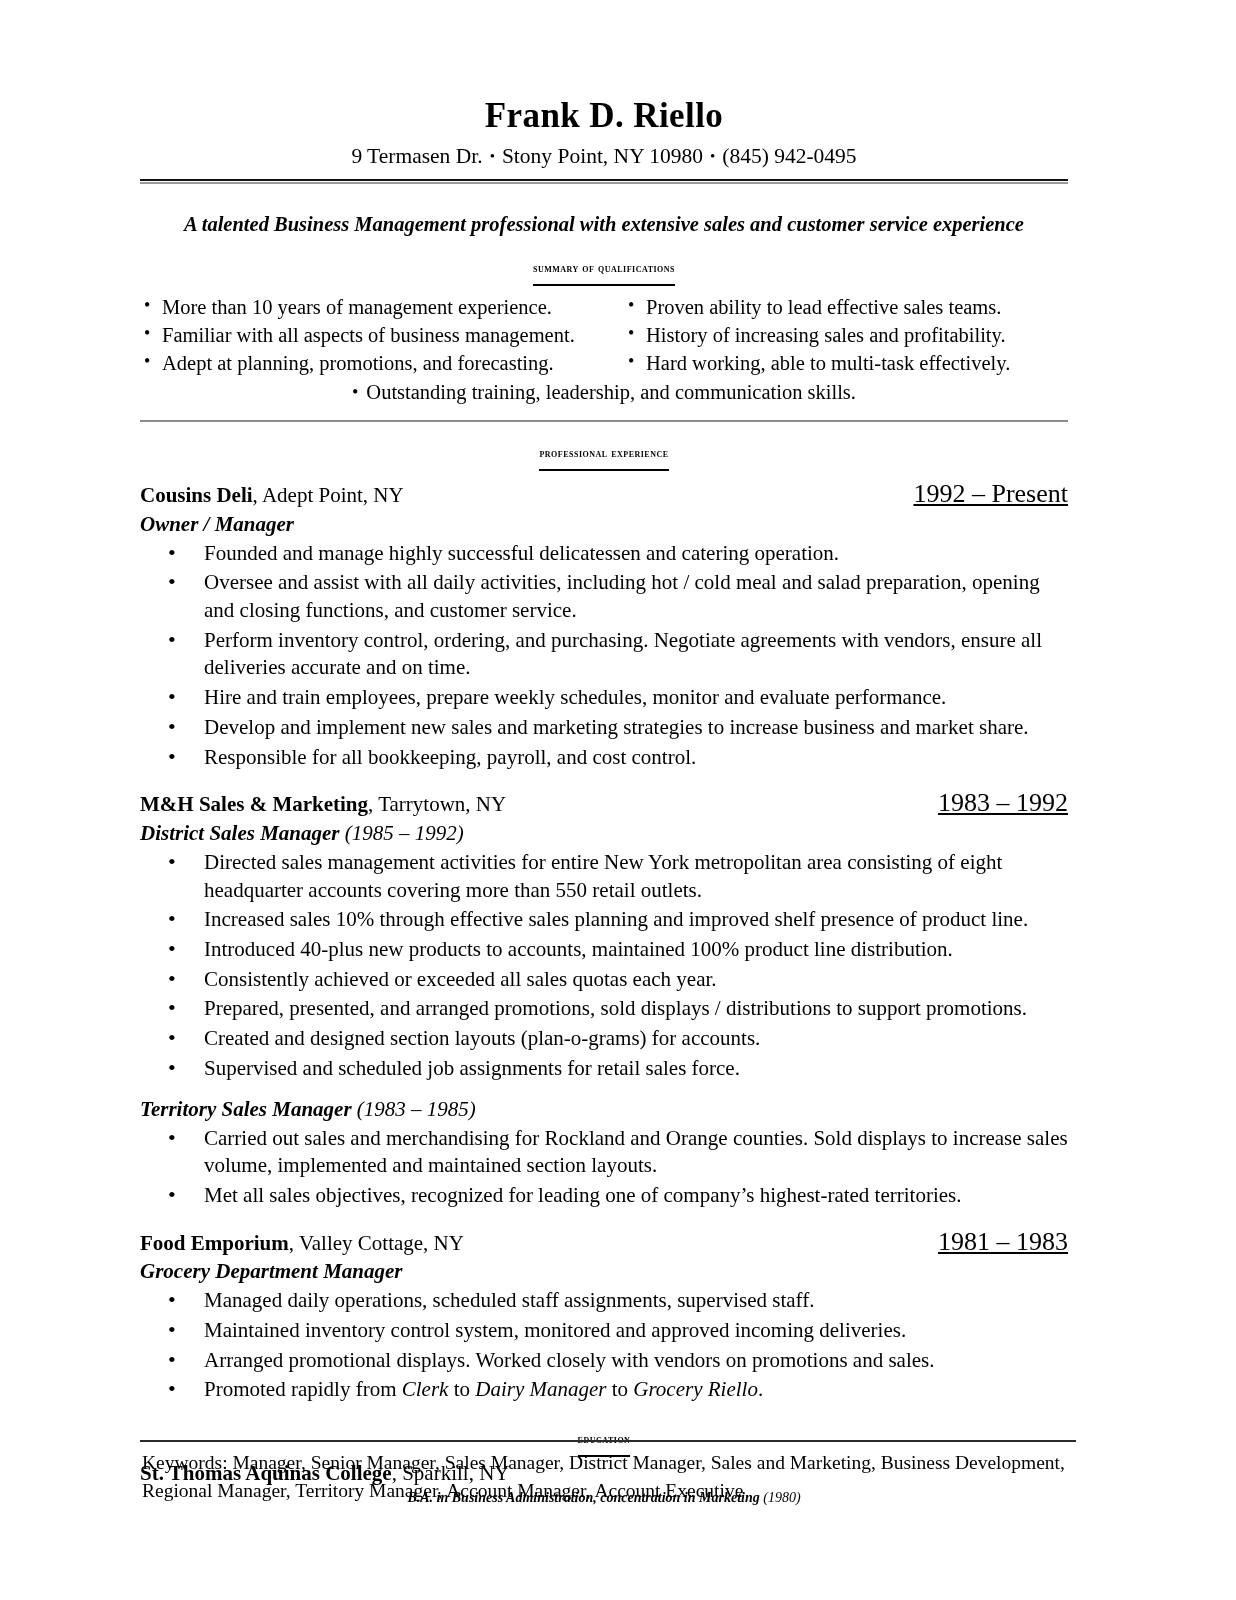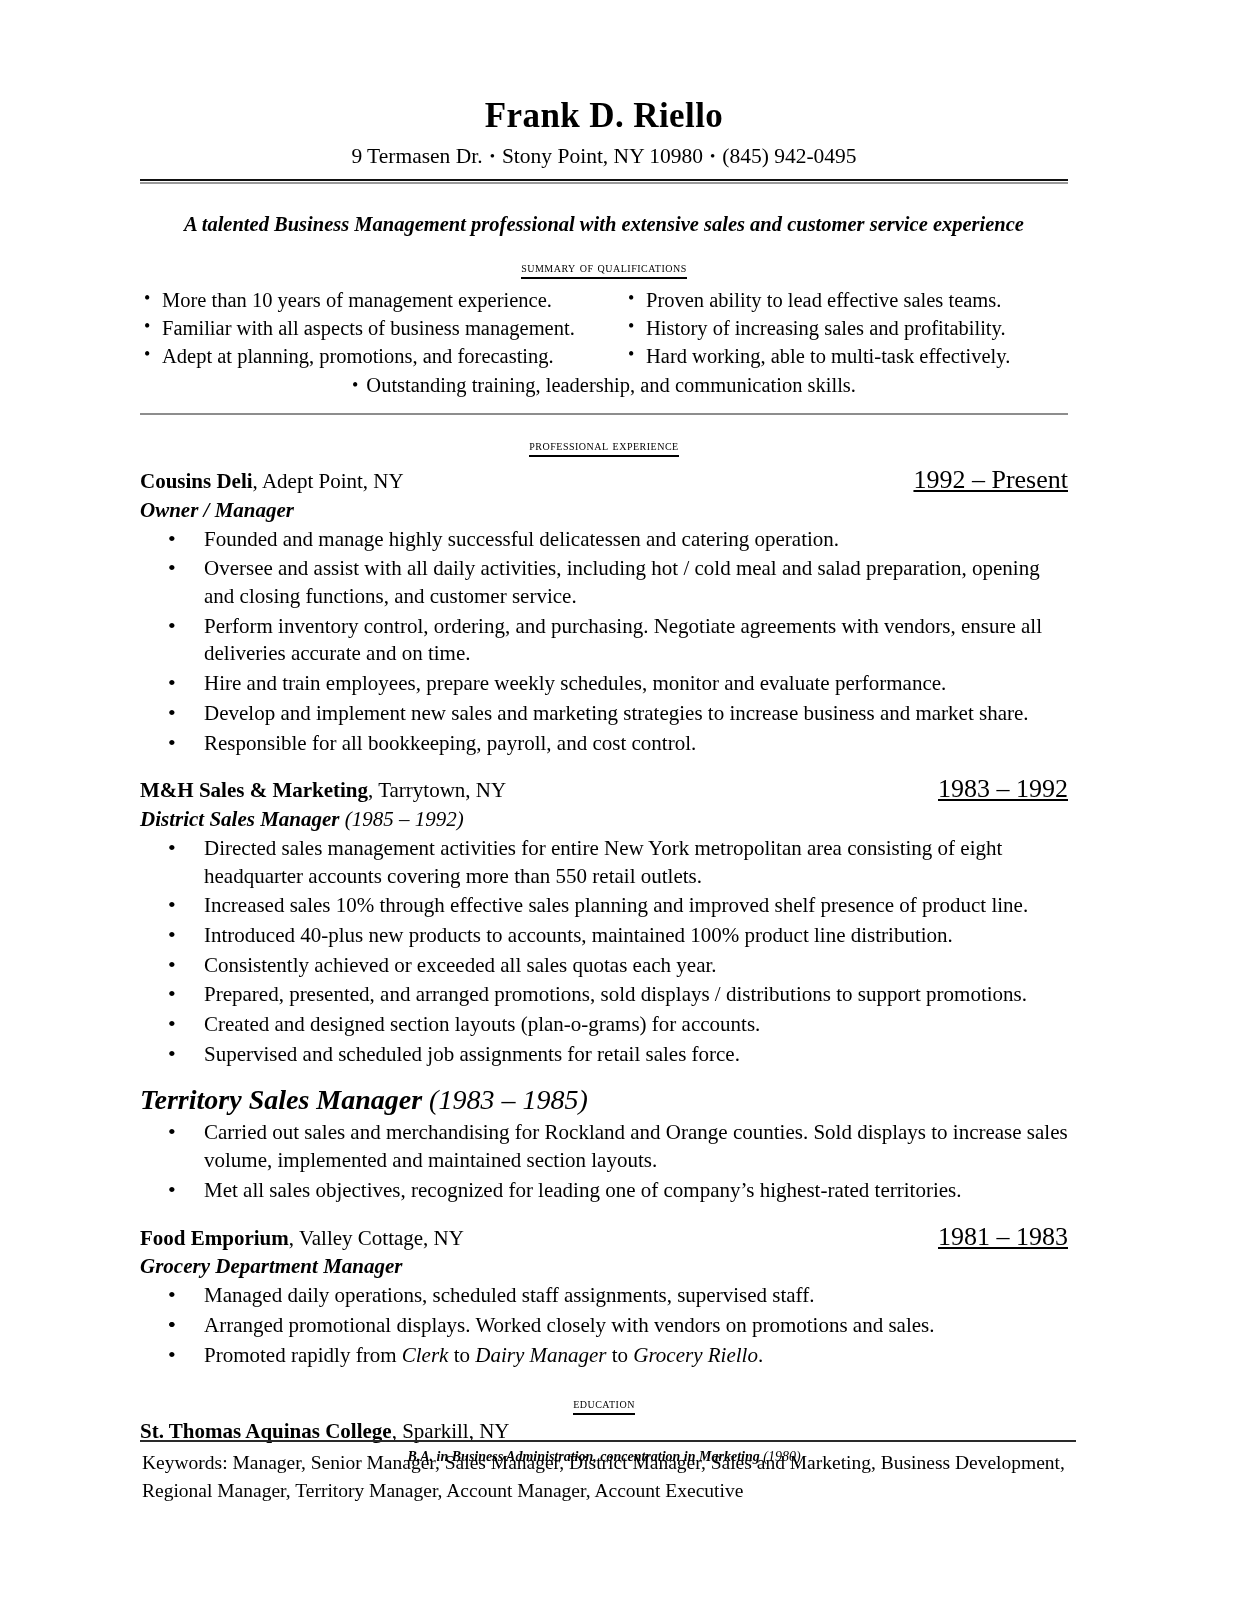--- a/index.html
+++ b/index.html
@@ -75,27 +75,27 @@
     line-height: 1.2;
     white-space: nowrap;
   }
 
   
   .section-head {
     text-align: center;
     margin-top: 21px;
   }
   .section-head span {
-    font-size: 14px;
-    font-weight: normal;
+    font-size: 12px;
+    font-weight: bold;
     font-variant: small-caps;
     text-transform: lowercase;
     letter-spacing: 0.5px;
     border-bottom: 2px solid #000;
-    padding-bottom: 1px;
+    padding-bottom: 8px;
     display: inline-block;
   }
 
   
   .summary {
     margin-top: 7px;
     position: relative;
   }
   .sum-cols {
     display: flex;
@@ -156,21 +156,21 @@
     font-size: 21px;
     font-weight: bold;
     font-style: italic;
     line-height: 1.28;
   }
   .job-title .years {
     font-weight: normal;
     font-style: italic;
   }
   .sub-title {
-    font-size: 28px;
+    font-size: 21px;
     font-weight: bold;
     font-style: italic;
     line-height: 1.28;
     margin-top: 13px;
   }
   .sub-title .years { font-weight: normal; }
 
   ul.duties {
     list-style: none;
     margin: 2px 0 0 0;
@@ -311,21 +311,21 @@
     </div>
 
     <div class="exp-block">
       <div class="job-line">
         <div class="job-left"><span class="company">Food Emporium</span><span class="loc">, Valley Cottage, NY</span></div>
         <div class="job-date">1981 – 1983</div>
       </div>
       <div class="job-title"><span>Grocery Department Manager</span><span class="years"></span></div>
       <ul class="duties">
         <li><span class="dot">•</span><span>Managed daily operations, scheduled staff assignments, supervised staff.</span></li>
-        <li><span class="dot">•</span></li>
+        <li><span class="dot">•</span><span>Maintained inventory control system, monitored and approved incoming deliveries.</span></li>
         <li><span class="dot">•</span><span>Arranged promotional displays.  Worked closely with vendors on promotions and sales.</span></li>
         <li><span class="dot">•</span><span id="promo-duty">Promoted rapidly from <i>Clerk</i> to <i>Dairy Manager</i> to <i>Grocery Riello</i>.</span></li>
       </ul>
     </div>
 
     <div class="section-head edu-head">
       <span>Education</span>
     </div>
     <div class="edu-line"><span class="school">St. Thomas Aquinas College</span><span>, Sparkill, NY</span></div>
     <div class="edu-degree"><span>B.A. in Business Administration, concentration in Marketing</span><span class="year"> (1980)</span></div>

